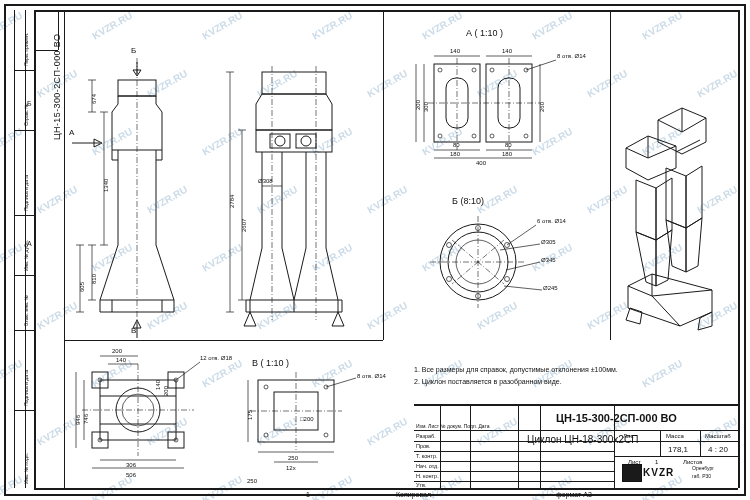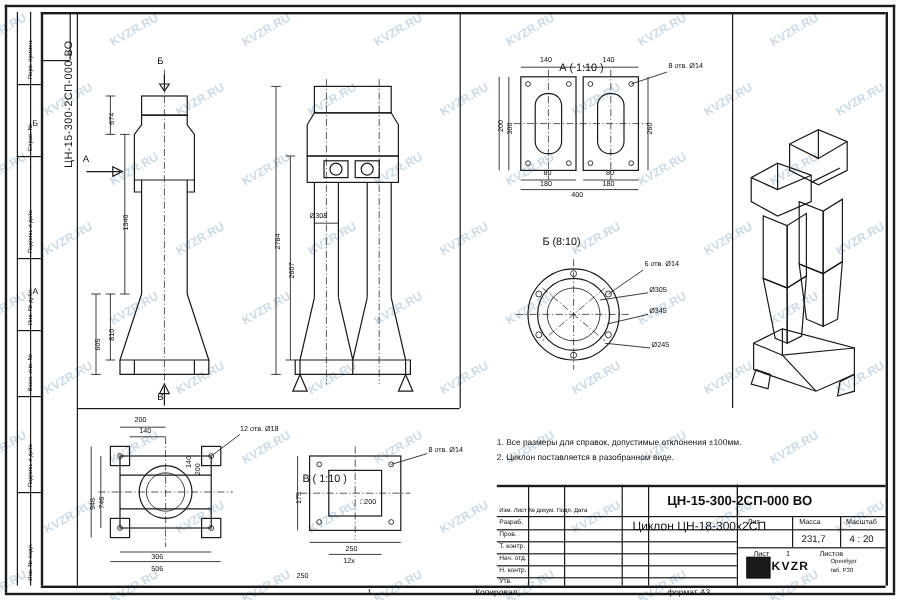--- a/index.html
+++ b/index.html
@@ -330,40 +330,40 @@
 
   <div class="txt rot90" style="left:91px;top:104px;">674</div>
   <div class="txt rot90" style="left:103px;top:192px;">1340</div>
   <div class="txt rot90" style="left:91px;top:284px;">810</div>
   <div class="txt rot90" style="left:79px;top:292px;">605</div>
 
   <div class="txt rot90" style="left:229px;top:208px;">2784</div>
   <div class="txt rot90" style="left:241px;top:232px;">2607</div>
   <div class="txt" style="left:258px;top:178px;">Ø308</div>
 
-  <div class="txt t9" style="left:466px;top:28px;margin-top:23px;">А ( 1:10 )</div>
+  <div class="txt t9" style="left:466px;top:28px;">А ( 1:10 )</div>
   <div class="txt" style="left:450px;top:48px;">140</div>
   <div class="txt" style="left:502px;top:48px;">140</div>
   <div class="txt rot90" style="left:423px;top:112px;">300</div>
   <div class="txt rot90" style="left:415px;top:110px;">200</div>
   <div class="txt rot90" style="left:539px;top:112px;">260</div>
   <div class="txt" style="left:453px;top:142px;">80</div>
   <div class="txt" style="left:505px;top:142px;">80</div>
   <div class="txt" style="left:450px;top:151px;">180</div>
   <div class="txt" style="left:502px;top:151px;">180</div>
   <div class="txt" style="left:476px;top:160px;">400</div>
   <div class="txt" style="left:557px;top:53px;">8 отв. Ø14</div>
 
   <div class="txt t9" style="left:452px;top:196px;">Б (8:10)</div>
   <div class="txt" style="left:537px;top:218px;">6 отв. Ø14</div>
   <div class="txt" style="left:541px;top:239px;">Ø305</div>
   <div class="txt" style="left:541px;top:257px;">Ø345</div>
   <div class="txt" style="left:543px;top:285px;">Ø245</div>
 
-  <div class="txt t9" style="left:252px;top:358px;margin-top:36px;">В ( 1:10 )</div>
+  <div class="txt t9" style="left:252px;top:358px;">В ( 1:10 )</div>
   <div class="txt" style="left:357px;top:373px;">8 отв. Ø14</div>
   <div class="txt rot90" style="left:247px;top:420px;">175</div>
   <div class="txt" style="left:288px;top:455px;">250</div>
   <div class="txt" style="left:286px;top:465px;">12x</div>
   <div class="txt" style="left:247px;top:478px;">250</div>
   <div class="txt" style="left:300px;top:416px;">□200</div>
 
   <div class="txt" style="left:112px;top:348px;">200</div>
   <div class="txt" style="left:116px;top:357px;">140</div>
   <div class="txt rot90" style="left:155px;top:390px;">140</div>
@@ -396,21 +396,21 @@
     <div class="ln v" style="left:660px;top:430px;height:26px;"></div>
     <div class="ln v" style="left:700px;top:430px;height:26px;"></div>
     <div class="ln v" style="left:614px;top:404px;height:26px;"></div>
 
     <div class="txt t11 bold" style="left:556px;top:412px;">ЦН-15-300-2СП-000 ВО</div>
     <div class="txt t10" style="left:527px;top:434px;">Циклон ЦН-18-300х2СП</div>
 
     <div class="txt" style="left:623px;top:433px;">Лит.</div>
     <div class="txt" style="left:666px;top:433px;">Масса</div>
     <div class="txt" style="left:705px;top:433px;">Масштаб</div>
-    <div class="txt t8" style="left:668px;top:445px;">231,7</div>
+    <div class="txt t8" style="left:668px;top:445px;">178,1</div>
     <div class="txt t8" style="left:708px;top:445px;">4 : 20</div>
     <div class="txt" style="left:628px;top:459px;">Лист</div>
     <div class="txt" style="left:683px;top:459px;">Листов</div>
     <div class="txt" style="left:655px;top:459px;">1</div>
 
     <div class="txt" style="left:416px;top:423px;font-size:5px;">Изм. Лист  № докум.   Подп.   Дата</div>
     <div class="txt" style="left:416px;top:433px;font-size:5.5px;">Разраб.</div>
     <div class="txt" style="left:416px;top:443px;font-size:5.5px;">Пров.</div>
     <div class="txt" style="left:416px;top:453px;font-size:5.5px;">Т. контр.</div>
     <div class="txt" style="left:416px;top:463px;font-size:5.5px;">Нач. отд.</div>

